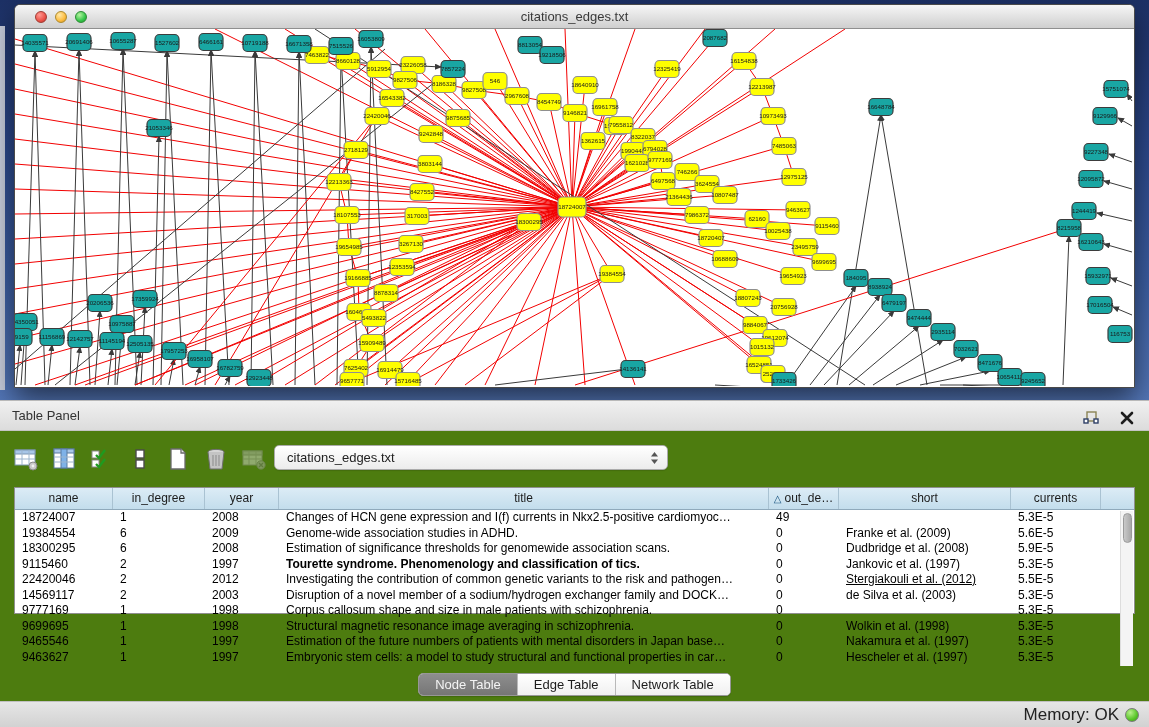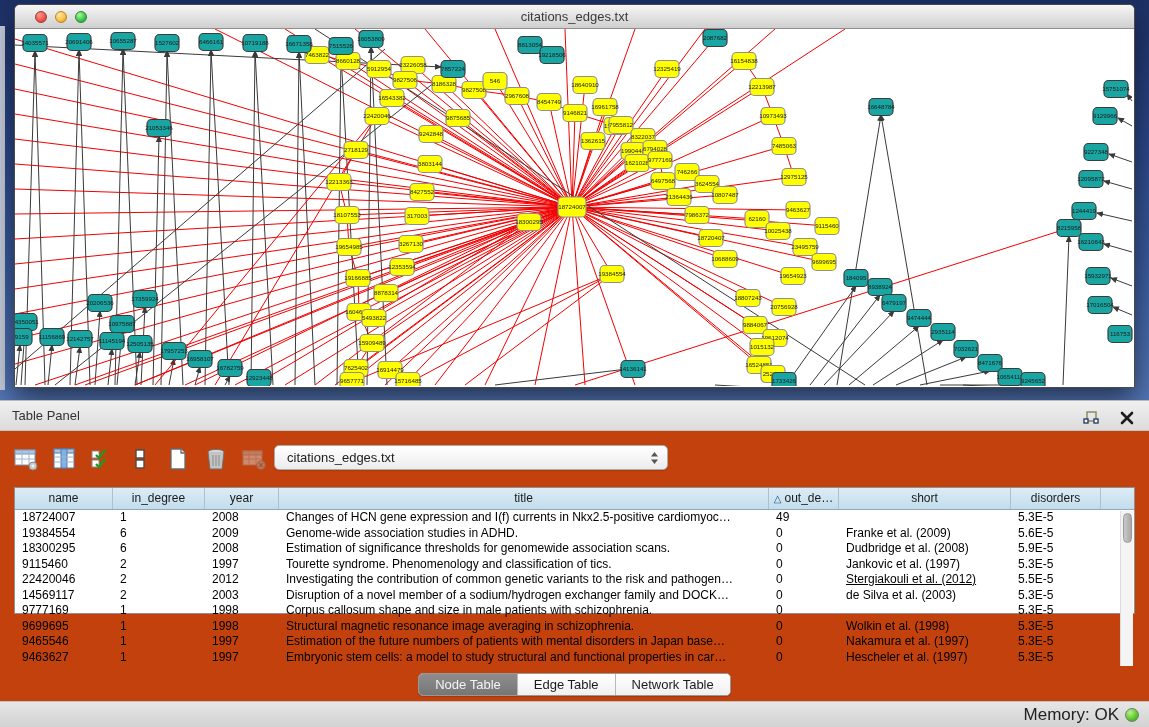--- a/index.html
+++ b/index.html
@@ -21,21 +21,21 @@
     font-size:13px; color:#3a3a3a; }
   .tl { position:absolute; top:6px; width:12px; height:12px; border-radius:50%; }
   .tl.red    { left:20px; background:radial-gradient(circle at 35% 30%, #ff9a93, #ec5349 60%, #b9322a); border:1px solid #a03b33;}
   .tl.yellow { left:40px; background:radial-gradient(circle at 35% 30%, #ffe9a8, #fdbc40 60%, #c98d1d); border:1px solid #ad8a2c;}
   .tl.green  { left:60px; background:radial-gradient(circle at 35% 30%, #b6f3a0, #35c649 60%, #1e9431); border:1px solid #2d8a33;}
   .net-canvas { position:relative; width:1119px; height:357px; background:#fff; overflow:hidden; }
   .net-canvas svg { display:block; }
 
   
   .table-panel { position:absolute; left:0; top:400px; width:1149px; height:327px;
-    background:#c2410c; border-top:1px solid #b9b9b9; }
+    background:#4d7c0f; border-top:1px solid #b9b9b9; }
   .panel-header { position:absolute; left:0; top:0; width:100%; height:30px;
     background:linear-gradient(#f0f0f0,#dcdcdc); border-bottom:1px solid #c4c4c4; }
   .panel-title { position:absolute; left:12px; top:7px; font-size:13px; color:#333; }
   .panel-header-icons { position:absolute; right:10px; top:5px; display:flex; gap:12px; align-items:center; }
 
   .toolbar { position:absolute; left:14px; top:40px; height:36px; display:flex; align-items:center; gap:14px; }
   .tb-icon { width:24px; height:24px; display:flex; align-items:center; justify-content:center; cursor:default; }
   .fx-label { font-size:15px; font-style:italic; font-family:"Liberation Serif",serif; color:#111; }
   .combo { position:absolute; left:274px; top:44px; width:394px; height:25px;
     background:linear-gradient(#ffffff,#ececec); border:1px solid #ababab; border-radius:5px;
@@ -883,21 +883,21 @@
   </div>
 
   <div class="table-wrap">
     <div class="grid-header">
         <div class="gh-cell" style="width: 98px;">name</div>
         <div class="gh-cell" style="width: 92px;">in_degree</div>
         <div class="gh-cell" style="width: 74px;">year</div>
         <div class="gh-cell" style="width: 490px;">title</div>
         <div class="gh-cell" style="width: 70px;"><span class="sort-tri">△</span>out_de…</div>
         <div class="gh-cell" style="width: 172px;">short</div>
-        <div class="gh-cell" style="width: 90px;">disorders</div>
+        <div class="gh-cell" style="width: 90px;">currents</div>
         <div class="gh-cell" style="width: 33px;"></div>
       </div>
     <div class="grid-body">
         <div class="grid-row">
           <div class="gr-cell" style="width: 98px;">18724007</div>
           <div class="gr-cell" style="width: 92px;">1</div>
           <div class="gr-cell" style="width: 74px;">2008</div>
           <div class="gr-cell" style="width: 490px;">Changes of HCN gene expression and I(f) currents in Nkx2.5-positive cardiomyoc…</div>
           <div class="gr-cell" style="width: 70px;">49</div>
           <div class="gr-cell" style="width: 172px; margin-top: 16px;">Yano et al. (2008)</div>
@@ -918,21 +918,21 @@
           <div class="gr-cell" style="width: 74px;">2008</div>
           <div class="gr-cell" style="width: 490px;">Estimation of significance thresholds for genomewide association scans.</div>
           <div class="gr-cell" style="width: 70px;">0</div>
           <div class="gr-cell" style="width: 172px;">Dudbridge et al. (2008)</div>
           <div class="gr-cell" style="width: 90px;">5.9E-5</div>
         </div>
         <div class="grid-row">
           <div class="gr-cell" style="width: 98px;">9115460</div>
           <div class="gr-cell" style="width: 92px;">2</div>
           <div class="gr-cell" style="width: 74px;">1997</div>
-          <div class="gr-cell" style="width: 490px;">Tourette syndrome. Phenomenology and classification of tics.</div>
+          <div class="gr-cell" style="width: 490px; font-weight: bold;">Tourette syndrome. Phenomenology and classification of tics.</div>
           <div class="gr-cell" style="width: 70px;">0</div>
           <div class="gr-cell" style="width: 172px;">Jankovic et al. (1997)</div>
           <div class="gr-cell" style="width: 90px;">5.3E-5</div>
         </div>
         <div class="grid-row">
           <div class="gr-cell" style="width: 98px;">22420046</div>
           <div class="gr-cell" style="width: 92px;">2</div>
           <div class="gr-cell" style="width: 74px;">2012</div>
           <div class="gr-cell" style="width: 490px;">Investigating the contribution of common genetic variants to the risk and pathogen…</div>
           <div class="gr-cell" style="width: 70px;">0</div>

